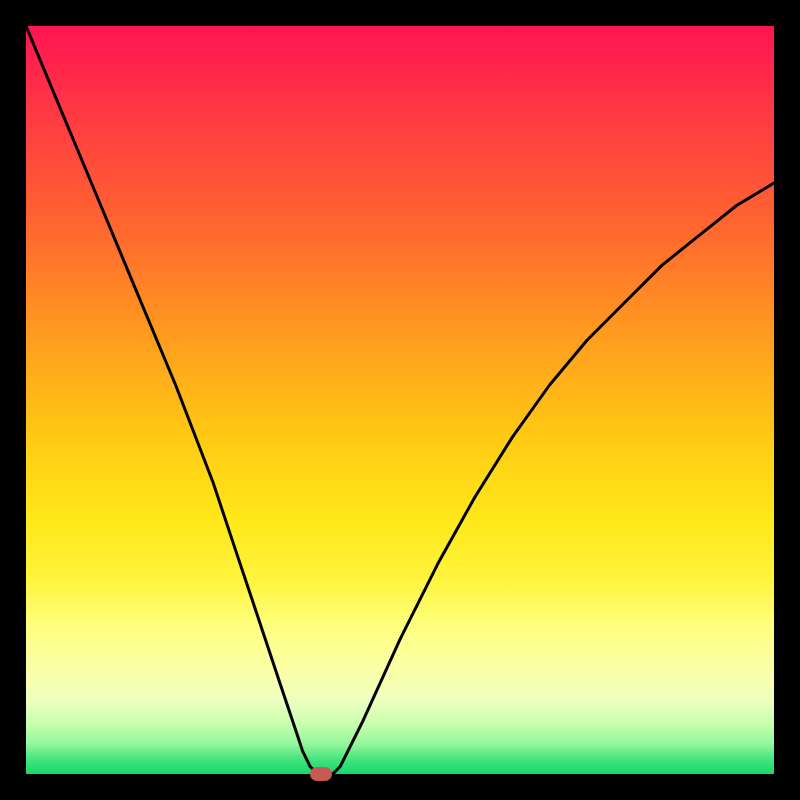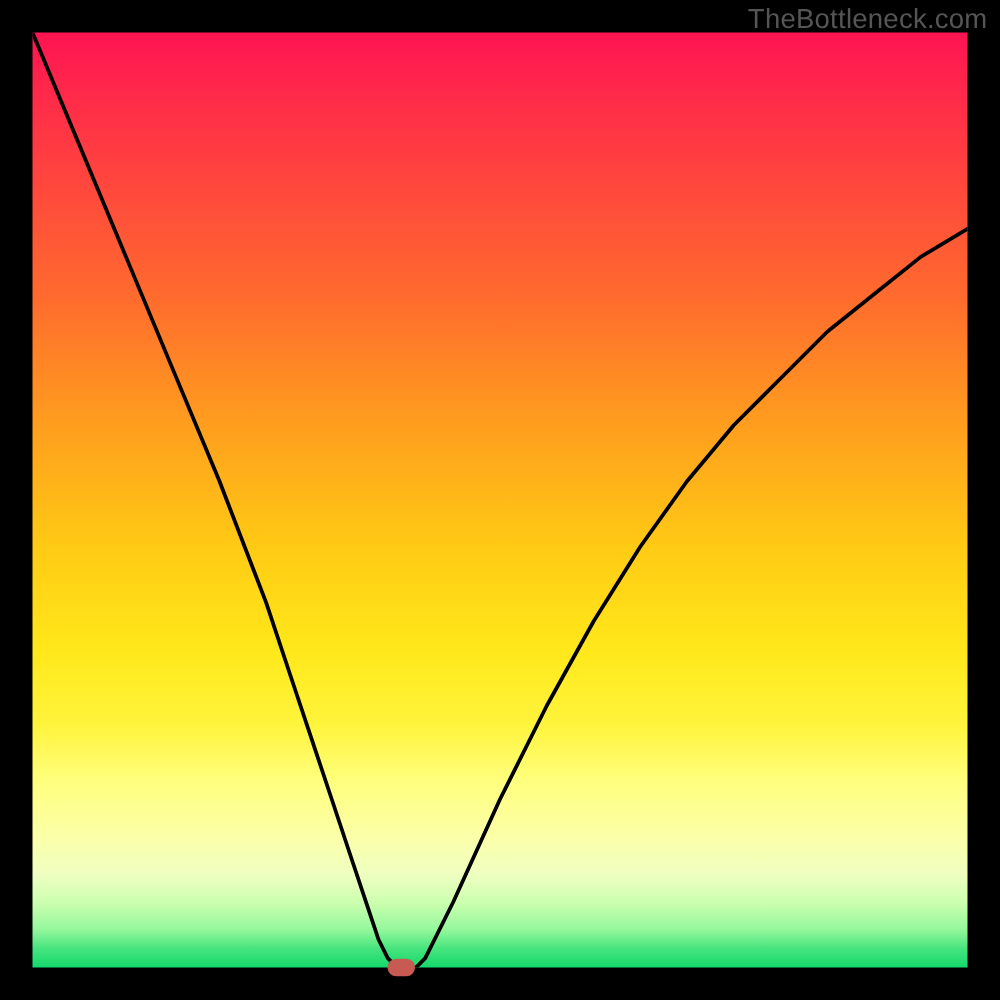--- a/index.html
+++ b/index.html
@@ -76,14 +76,13 @@
   <div class="plot">
 
     <svg class="curve" viewBox="0 0 748 748" preserveAspectRatio="none">
       <path id="curve-path" fill="none" stroke="#000" stroke-width="3" stroke-linecap="round" stroke-linejoin="round" d="M0.0 0.0 L37.4 89.8 L74.8 179.5 L112.2 269.3 L149.6 359.0 L187.0 456.3 L209.4 523.6 L224.4 568.5 L239.4 613.4 L254.3 658.2 L269.3 703.1 L276.8 725.6 L284.2 740.5 L291.7 748.0 L299.2 748.0 L306.7 748.0 L314.2 740.5 L336.6 695.6 L374.0 613.4 L411.4 538.6 L448.8 471.2 L486.2 411.4 L523.6 359.0 L561.0 314.2 L598.4 276.8 L635.8 239.4 L673.2 209.4 L710.6 179.5 L748.0 157.1"></path>
     </svg>
 
     <div class="dot" id="marker-dot" style="left: 295.46px; top: 748px;"></div>
 
   </div>
 
-  <div class="watermark">TheBottleneck.com</div>
 </div>
 
 </body></html>

